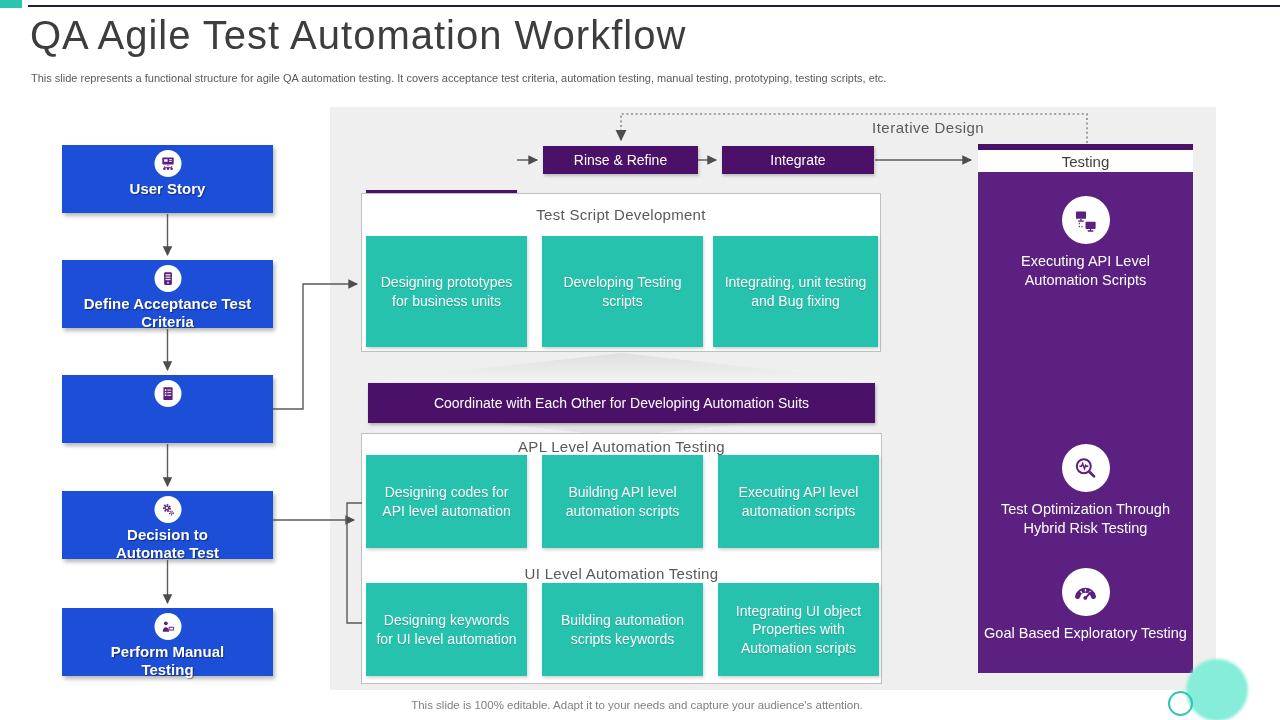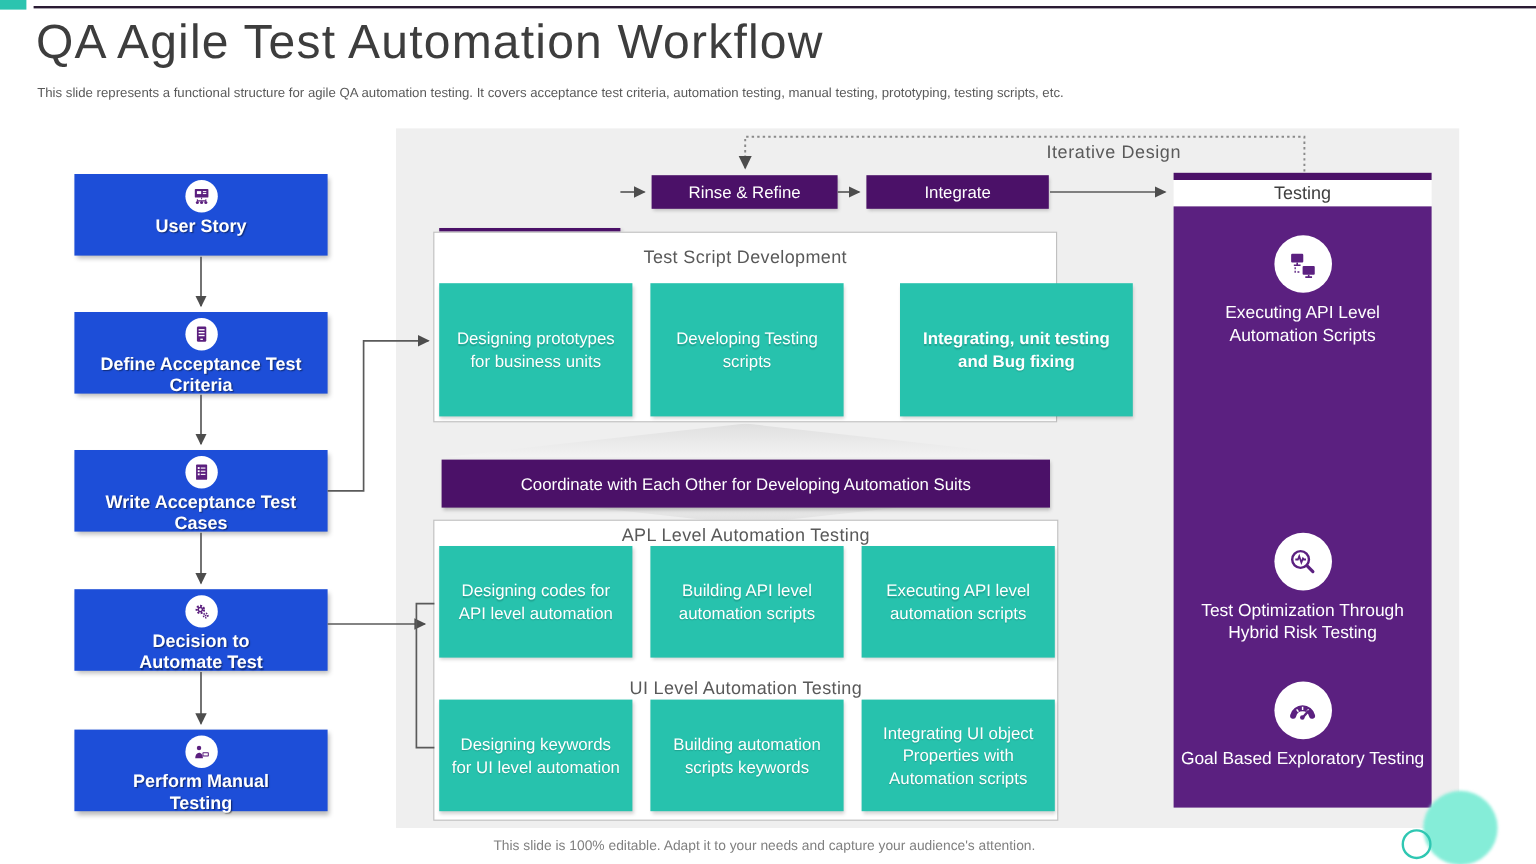--- a/index.html
+++ b/index.html
@@ -53,21 +53,21 @@
   .ui-title  { left:361px; top:565px; width:521px; }
 
   
   .tbox { background:#27C2AD; color:#fff; font-size:14px; line-height:1.32; text-align:center;
           display:flex; align-items:center; justify-content:center; padding:4px 10px;
           box-shadow:1px 2px 3px rgba(0,0,0,.18); text-shadow:0 1px 1px rgba(0,0,0,.18); }
   .ts-row  .tbox { top:236px; height:111px; width:161px; }
   .api-row .tbox { top:455px; height:93px;  width:161px; }
   .ui-row  .tbox { top:583px; height:93px;  width:161px; }
   .col1 { left:366px; } .col2 { left:542px; }
-  .ts-row .col3 { left:750px; width:194px;font-weight:bold; }
+  .ts-row .col3 { left:713px; width:165px; }
   .api-row .col3, .ui-row .col3 { left:718px; }
 
   
   .chev { left:368px; width:507px; height:28px; opacity:.75; }
   .chev-up   { top:353px; background:linear-gradient(180deg,#dadada,#f4f4f4);
                clip-path:polygon(0 100%,50% 0,100% 100%); }
   .chev-down { top:409px; background:linear-gradient(0deg,#dadada,#f4f4f4);
                clip-path:polygon(0 0,100% 0,50% 100%); }
   .banner { left:368px; top:383px; width:507px; height:40px; background:#4B1168; color:#fff;
             font-size:14px; display:flex; align-items:center; justify-content:center;
@@ -148,21 +148,20 @@
       <svg viewBox="0 0 24 24" width="17" height="17" fill="#5B1F7E">
         <rect x="5.5" y="3" width="13" height="18" rx="1"></rect>
         <rect x="7.5" y="6" width="2.2" height="2.2" fill="#fff"></rect>
         <rect x="7.5" y="9.7" width="2.2" height="2.2" fill="#fff"></rect>
         <rect x="7.5" y="13.4" width="2.2" height="2.2" fill="#fff"></rect>
         <rect x="11" y="6.5" width="5.5" height="1.3" fill="#fff"></rect>
         <rect x="11" y="10.2" width="5.5" height="1.3" fill="#fff"></rect>
         <rect x="11" y="13.9" width="5.5" height="1.3" fill="#fff"></rect>
       </svg>
     </span>
-    <div class="label">Write Acceptance Test Cases</div>
   </div>
 
   <div class="abs lbox lbox4">
     <span class="icon-circle">
       <svg viewBox="0 0 24 24" width="17" height="17" fill="#5B1F7E">
         <circle cx="10.5" cy="9.8" r="4.2" fill="none" stroke="#5B1F7E" stroke-width="2.8" stroke-dasharray="2.2 1.6"></circle>
         <circle cx="10.5" cy="9.8" r="2.4" fill="none" stroke="#5B1F7E" stroke-width="1.6"></circle>
         <circle cx="16.8" cy="16.8" r="2.5" fill="none" stroke="#5B1F7E" stroke-width="2" stroke-dasharray="1.5 1.2"></circle>
         <circle cx="16.8" cy="16.8" r="1" fill="#5B1F7E"></circle>
       </svg>

